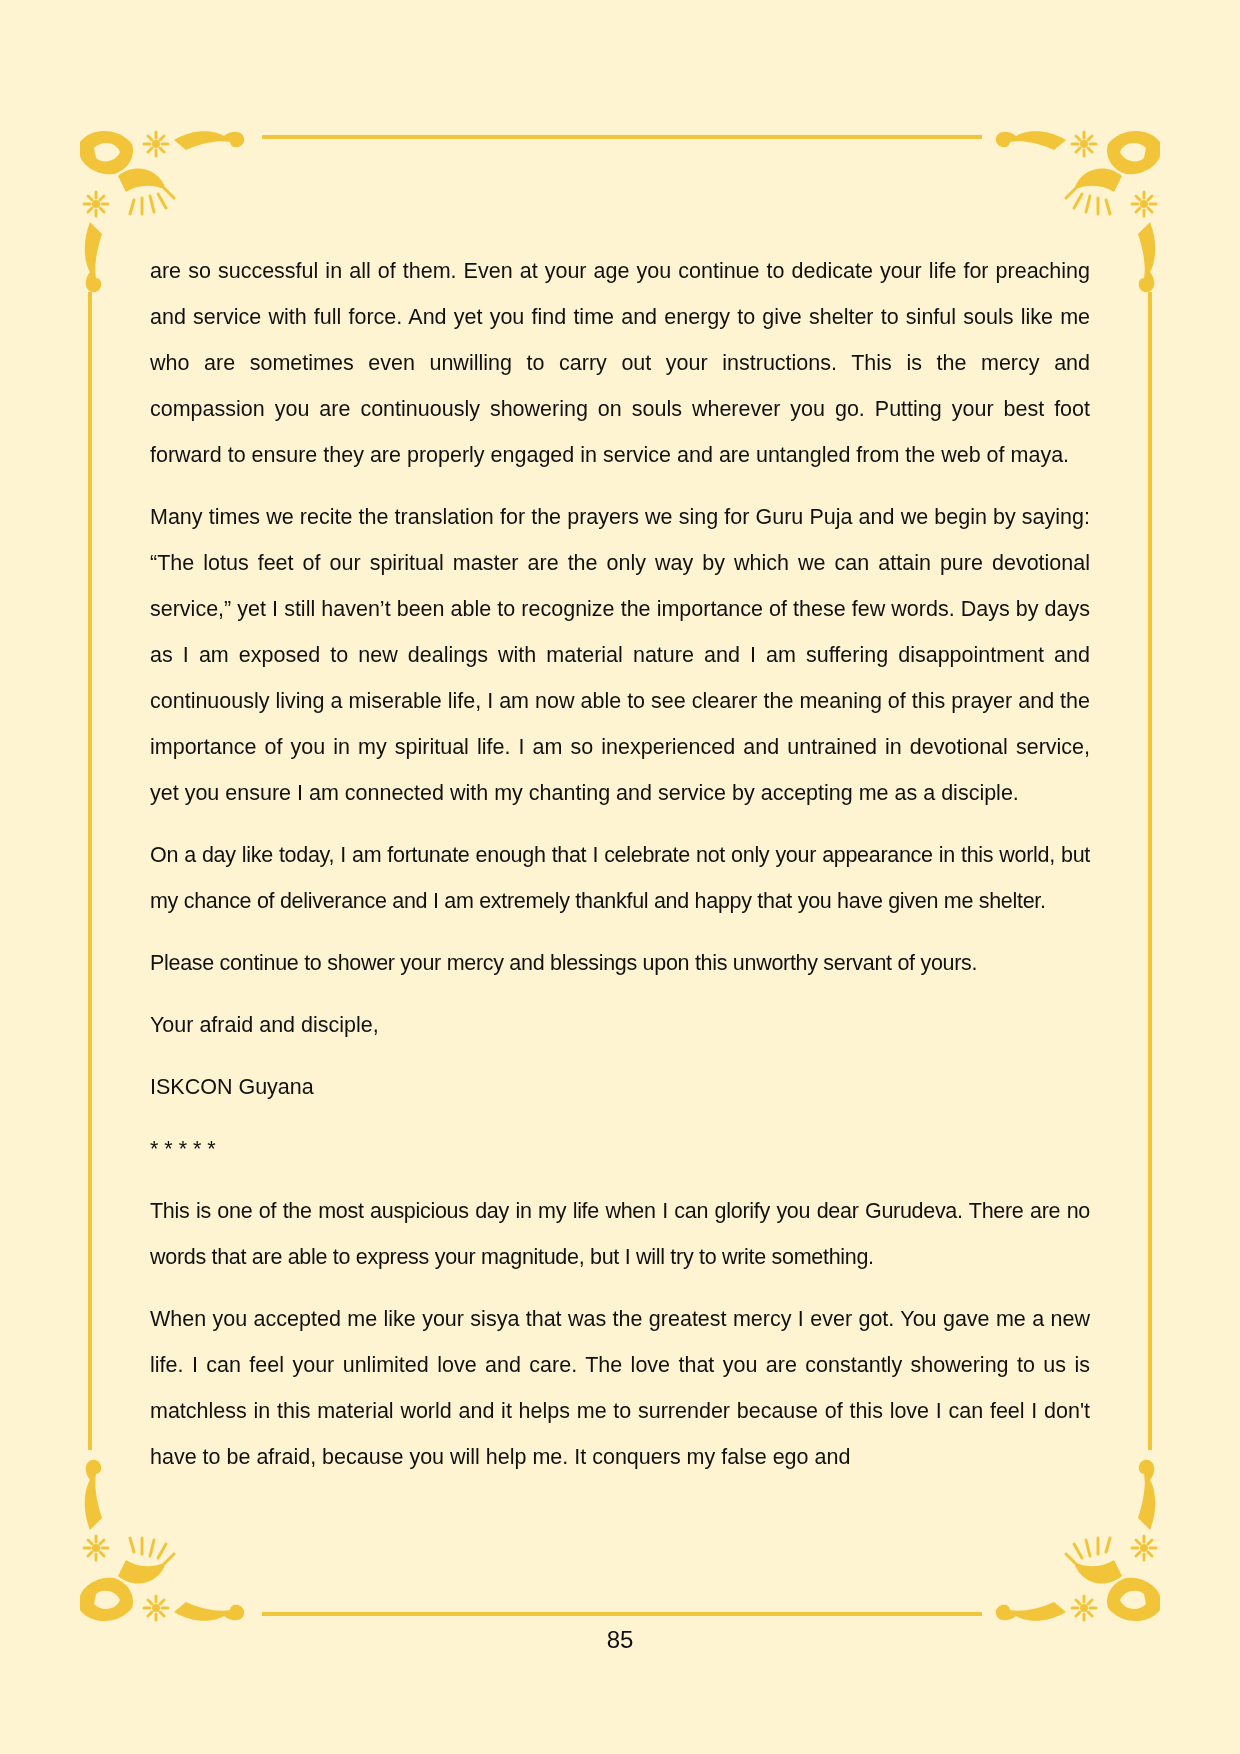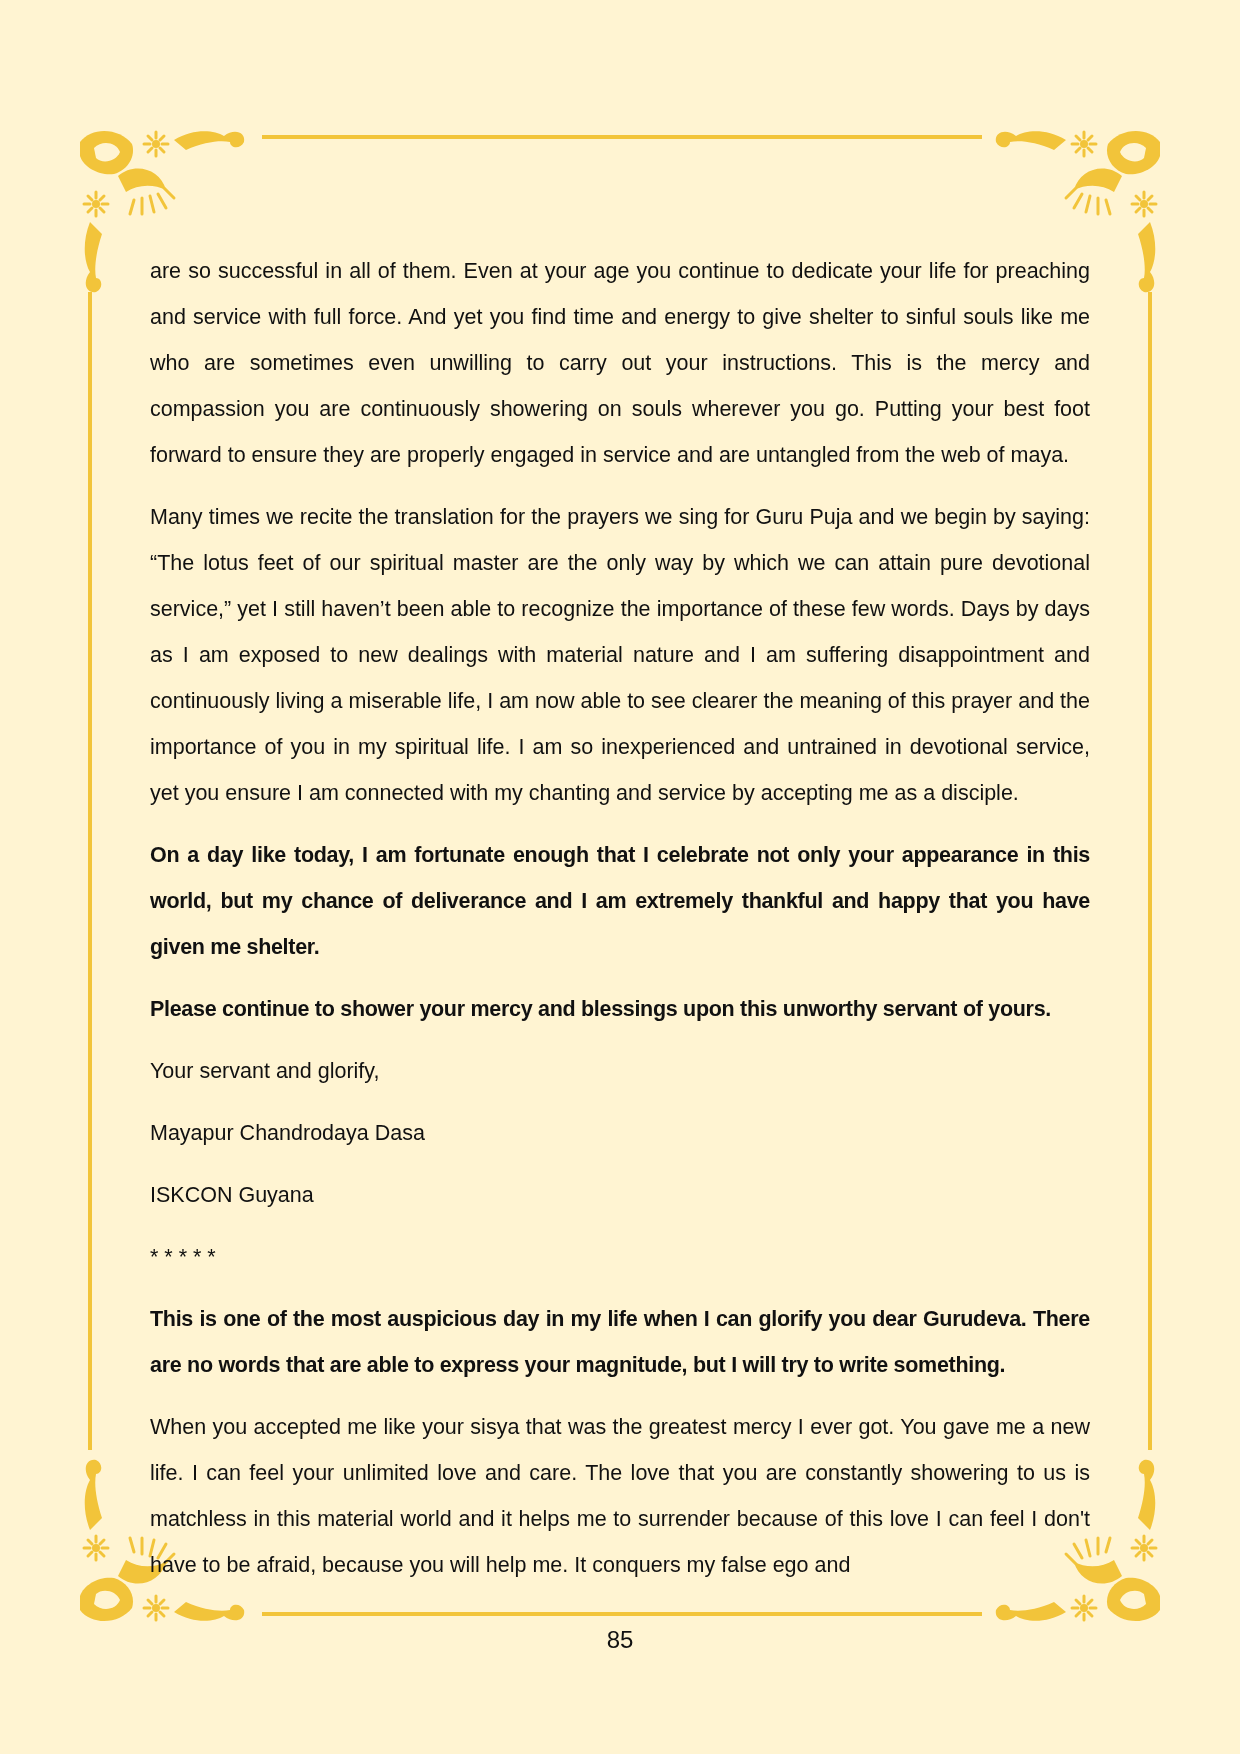--- a/index.html
+++ b/index.html
@@ -29,21 +29,21 @@
 
   .content {
     position: absolute;
     left: 150px; top: 248px;
     width: 940px;
     font-size: 21.5px;
     line-height: 46px;
   }
   .content p { margin: 0 0 16px 0; }
   .justify { text-align: justify; text-align-last: left; }
-  .narrow { letter-spacing: -0.3px; font-weight: bold; }
+  .narrow { letter-spacing: -0.3px; }
   .gap-lg { margin-top: 48px !important; }
   .gap-xl { margin-top: 52px !important; }
 
   .page-number {
     position: absolute;
     left: 0; width: 1240px;
     top: 1626px;
     text-align: center;
     font-size: 24px;
   }
@@ -238,22 +238,21 @@
         <path d="M16 100 C8 120 10 140 16 150 C8 160 12 172 22 170 C30 166 28 156 22 156 C20 146 22 130 28 112 Z"></path>
       </g>
     </svg>
   </div>
 
   <div class="content">
     <p class="justify">are so successful in all of them. Even at your age you continue to dedicate your life for preaching and service with full force. And yet you find time and energy to give shelter to sinful souls like me who are sometimes even unwilling to carry out your instructions. This is the mercy and compassion you are continuously showering on souls wherever you go. Putting your best foot forward to ensure they are properly engaged in service and are untangled from the web of maya.</p>
     <p class="justify">Many times we recite the translation for the prayers we sing for Guru Puja and we begin by saying: “The lotus feet of our spiritual master are the only way by which we can attain pure devotional service,” yet I still haven’t been able to recognize the importance of these few words. Days by days as I am exposed to new dealings with material nature and I am suffering disappointment and continuously living a miserable life, I am now able to see clearer the meaning of this prayer and the importance of you in my spiritual life. I am so inexperienced and untrained in devotional service, yet you ensure I am connected with my chanting and service by accepting me as a disciple.</p>
     <p class="justify narrow">On a day like today, I am fortunate enough that I celebrate not only your appearance in this world, but my chance of deliverance and I am extremely thankful and happy that you have given me shelter.</p>
     <p class="narrow">Please continue to shower your mercy and blessings upon this unworthy servant of yours.</p>
-    <p>Your servant and glorify,</p>
-    <p>Mayapur Chandrodaya Dasa</p>
+    <p>Your afraid and disciple,</p>
     <p>ISKCON Guyana</p>
     <p>* * * * *</p>
 
     <p class="justify narrow">This is one of the most auspicious day in my life when I can glorify you dear Gurudeva. There are no words that are able to express your magnitude, but I will try to write something.</p>
     <p class="justify">When you accepted me like your sisya that was the greatest mercy I ever got. You gave me a new life. I can feel your unlimited love and care. The love that you are constantly showering to us is matchless in this material world and it helps me to surrender because of this love I can feel I don't have to be afraid, because you will help me. It conquers my false ego and</p>
   </div>
 
   <div class="page-number">85</div>
 </div>
 

